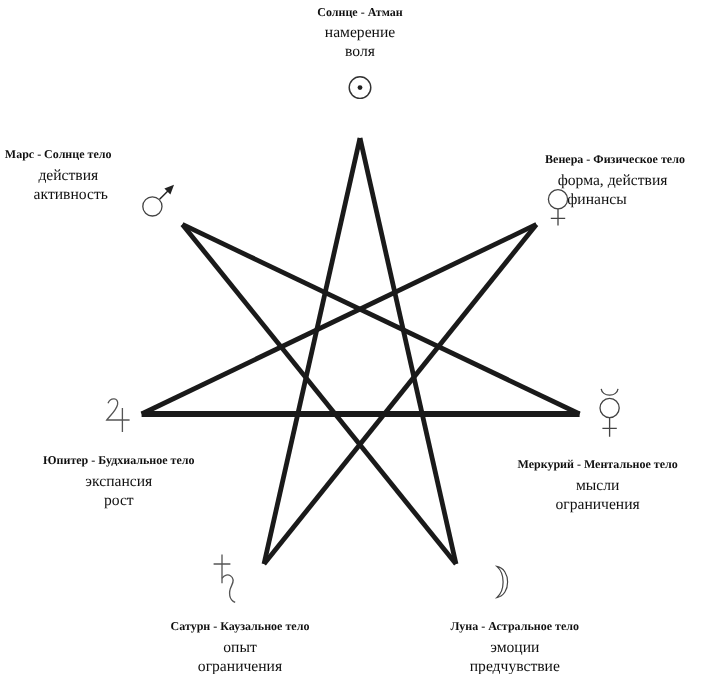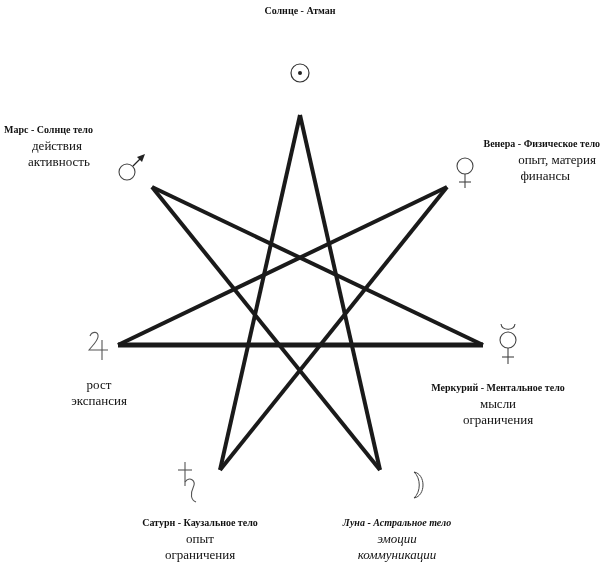--- a/index.html
+++ b/index.html
@@ -21,55 +21,58 @@
     <line x1="152" y1="187" x2="483" y2="345"></line>
     <line x1="447" y1="187" x2="118" y2="345"></line>
     <line x1="118" y1="345" x2="483" y2="345" stroke-width="5"></line>
     <line x1="152" y1="187" x2="380" y2="470"></line>
     <line x1="447" y1="187" x2="220" y2="470"></line>
   </g>
 </svg>
 
 <div class="label" style="left:230px; top:3px; width:140px;">
   <span class="title">Солнце - Атман</span>
+  <span class="sub">намерение</span>
+  <span class="sub">воля</span>
 </div>
 <svg class="glyph" style="left:289px; top:62px;" width="22" height="22" viewBox="0 0 22 22">
   <circle cx="11" cy="11" r="9" stroke="#333" stroke-width="1.2" fill="none"></circle>
   <circle cx="11" cy="11" r="2" fill="#222"></circle>
 </svg>
 
 <div class="label" style="left:4px; top:122px; width:150px; text-align:left;">
   <span class="title">Марс - Солнце тело</span>
   <span class="sub" style="padding-left:28px;">действия</span>
   <span class="sub" style="padding-left:24px;">активность</span>
 </div>
 <svg class="glyph" style="left:116px; top:150px;" width="34" height="34" viewBox="0 0 34 34">
   <circle cx="11" cy="22" r="8" stroke="#444" stroke-width="1.1" fill="none"></circle>
   <line x1="17" y1="16" x2="26" y2="7" stroke="#222" stroke-width="1.2"></line>
   <polygon points="29,4 21,7 26,12" fill="#222"></polygon>
 </svg>
 
-<div class="label" style="left:425px; top:136px; width:175px; text-align:right;">
+<div class="label" style="left:425px; top:126px; width:175px; ">
   <span class="title">Венера - Физическое тело</span>
-  <span class="sub" style="padding-right:4px;">опыт, материя</span>
+  <span class="sub" style="padding-right:4px;">форма, действия</span>
   <span class="sub" style="padding-right:30px;">финансы</span>
 </div>
 <svg class="glyph" style="left:454px; top:156px;" width="22" height="34" viewBox="0 0 22 34">
   <circle cx="11" cy="10" r="8" stroke="#444" stroke-width="1.1" fill="none"></circle>
   <line x1="11" y1="18" x2="11" y2="32" stroke="#444" stroke-width="1.1"></line>
   <line x1="5" y1="26" x2="17" y2="26" stroke="#444" stroke-width="1.1"></line>
 </svg>
 
 <svg class="glyph" style="left:86px; top:330px;" width="26" height="32" viewBox="0 0 26 32">
   <path d="M4 6 C6 1, 13 1, 12 7 C11 12, 6 16, 3 20 L22 20" stroke="#555" stroke-width="1.1" fill="none"></path>
   <line x1="16" y1="10" x2="16" y2="30" stroke="#555" stroke-width="1.1"></line>
 </svg>
 <div class="label" style="left:4px; top:377px; width:190px;">
+  <span class="title">Юпитер - Будхиальное тело</span>
+  <span class="sub">экспансия</span>
   <span class="sub">рост</span>
-  <span class="sub">экспансия</span>
 </div>
 
 <svg class="glyph" style="left:495px; top:322px;" width="26" height="46" viewBox="0 0 26 46">
   <path d="M6 2 C7 9, 19 9, 20 2" stroke="#444" stroke-width="1.1" fill="none"></path>
   <circle cx="13" cy="18" r="8" stroke="#444" stroke-width="1.1" fill="none"></circle>
   <line x1="13" y1="26" x2="13" y2="42" stroke="#444" stroke-width="1.1"></line>
   <line x1="7" y1="35" x2="19" y2="35" stroke="#444" stroke-width="1.1"></line>
 </svg>
 <div class="label" style="left:398px; top:380px; width:200px;text-align:center;">
   <span class="title">Меркурий - Ментальное тело</span>
@@ -84,17 +87,17 @@
 </svg>
 <div class="label" style="left:105px; top:515px; width:190px;">
   <span class="title">Сатурн - Каузальное тело</span>
   <span class="sub">опыт</span>
   <span class="sub">ограничения</span>
 </div>
 
 <svg class="glyph" style="left:408px; top:470px;" width="22" height="30" viewBox="0 0 22 30">
   <path d="M6 2 C18 4, 18 26, 6 28 C13 22, 13 8, 6 2 Z" stroke="#444" stroke-width="1" fill="none"></path>
 </svg>
-<div class="label" style="left:307px; top:515px; width:180px;font-style:italic;">
+<div class="label" style="left:339px; top:515px; width:180px;">
   <span class="title">Луна - Астральное тело</span>
   <span class="sub">эмоции</span>
-  <span class="sub">коммуникации</span>
+  <span class="sub">предчувствие</span>
 </div>
 
 </body></html>

